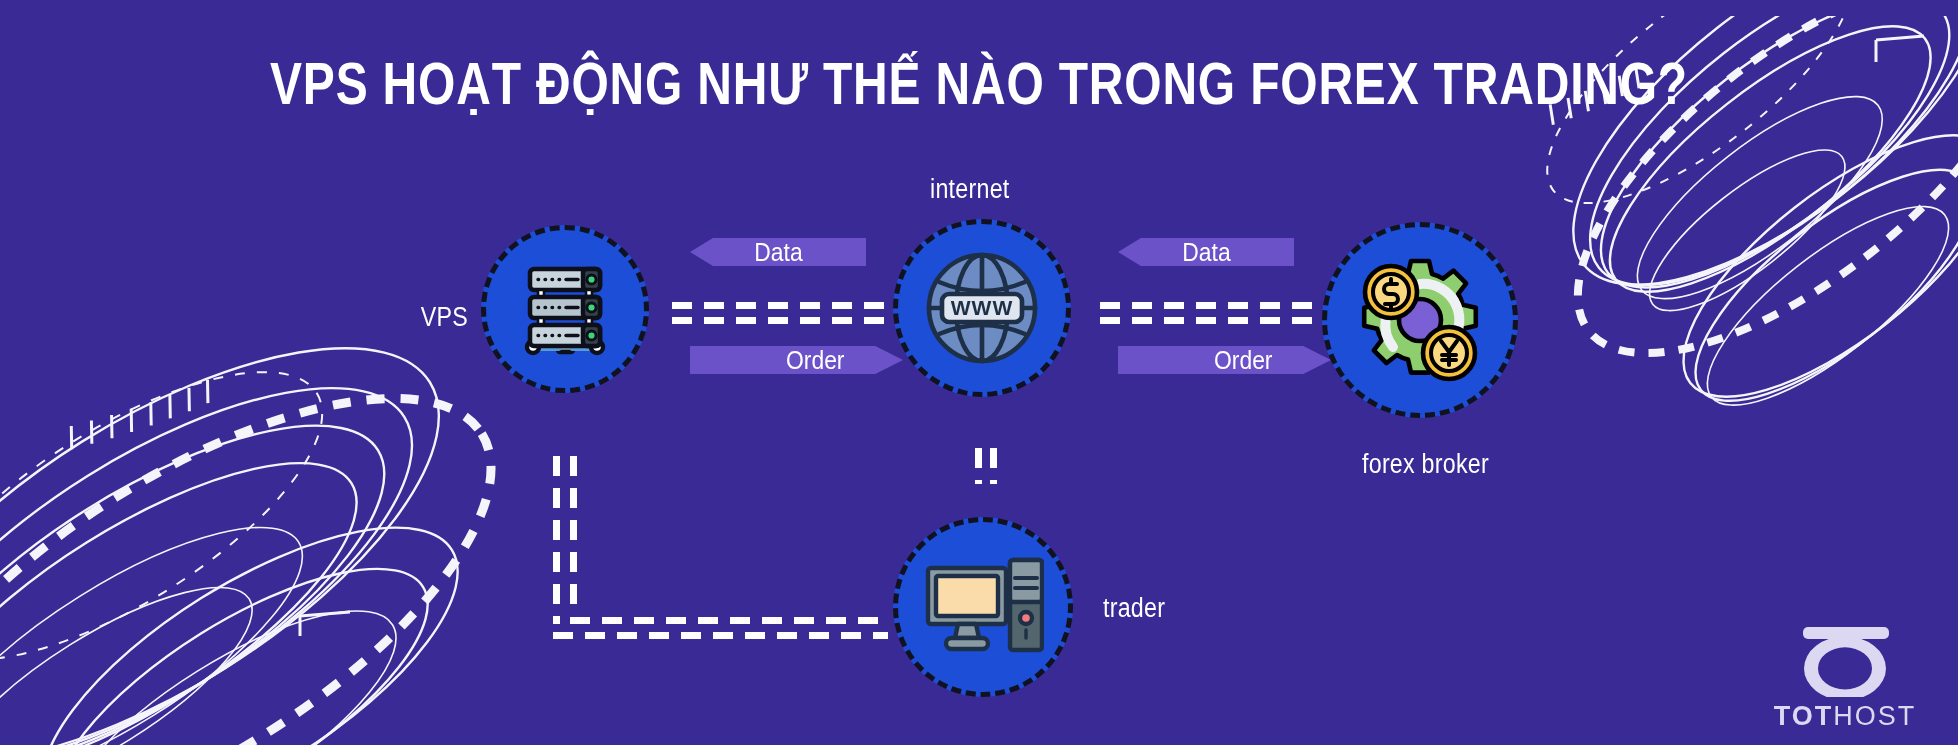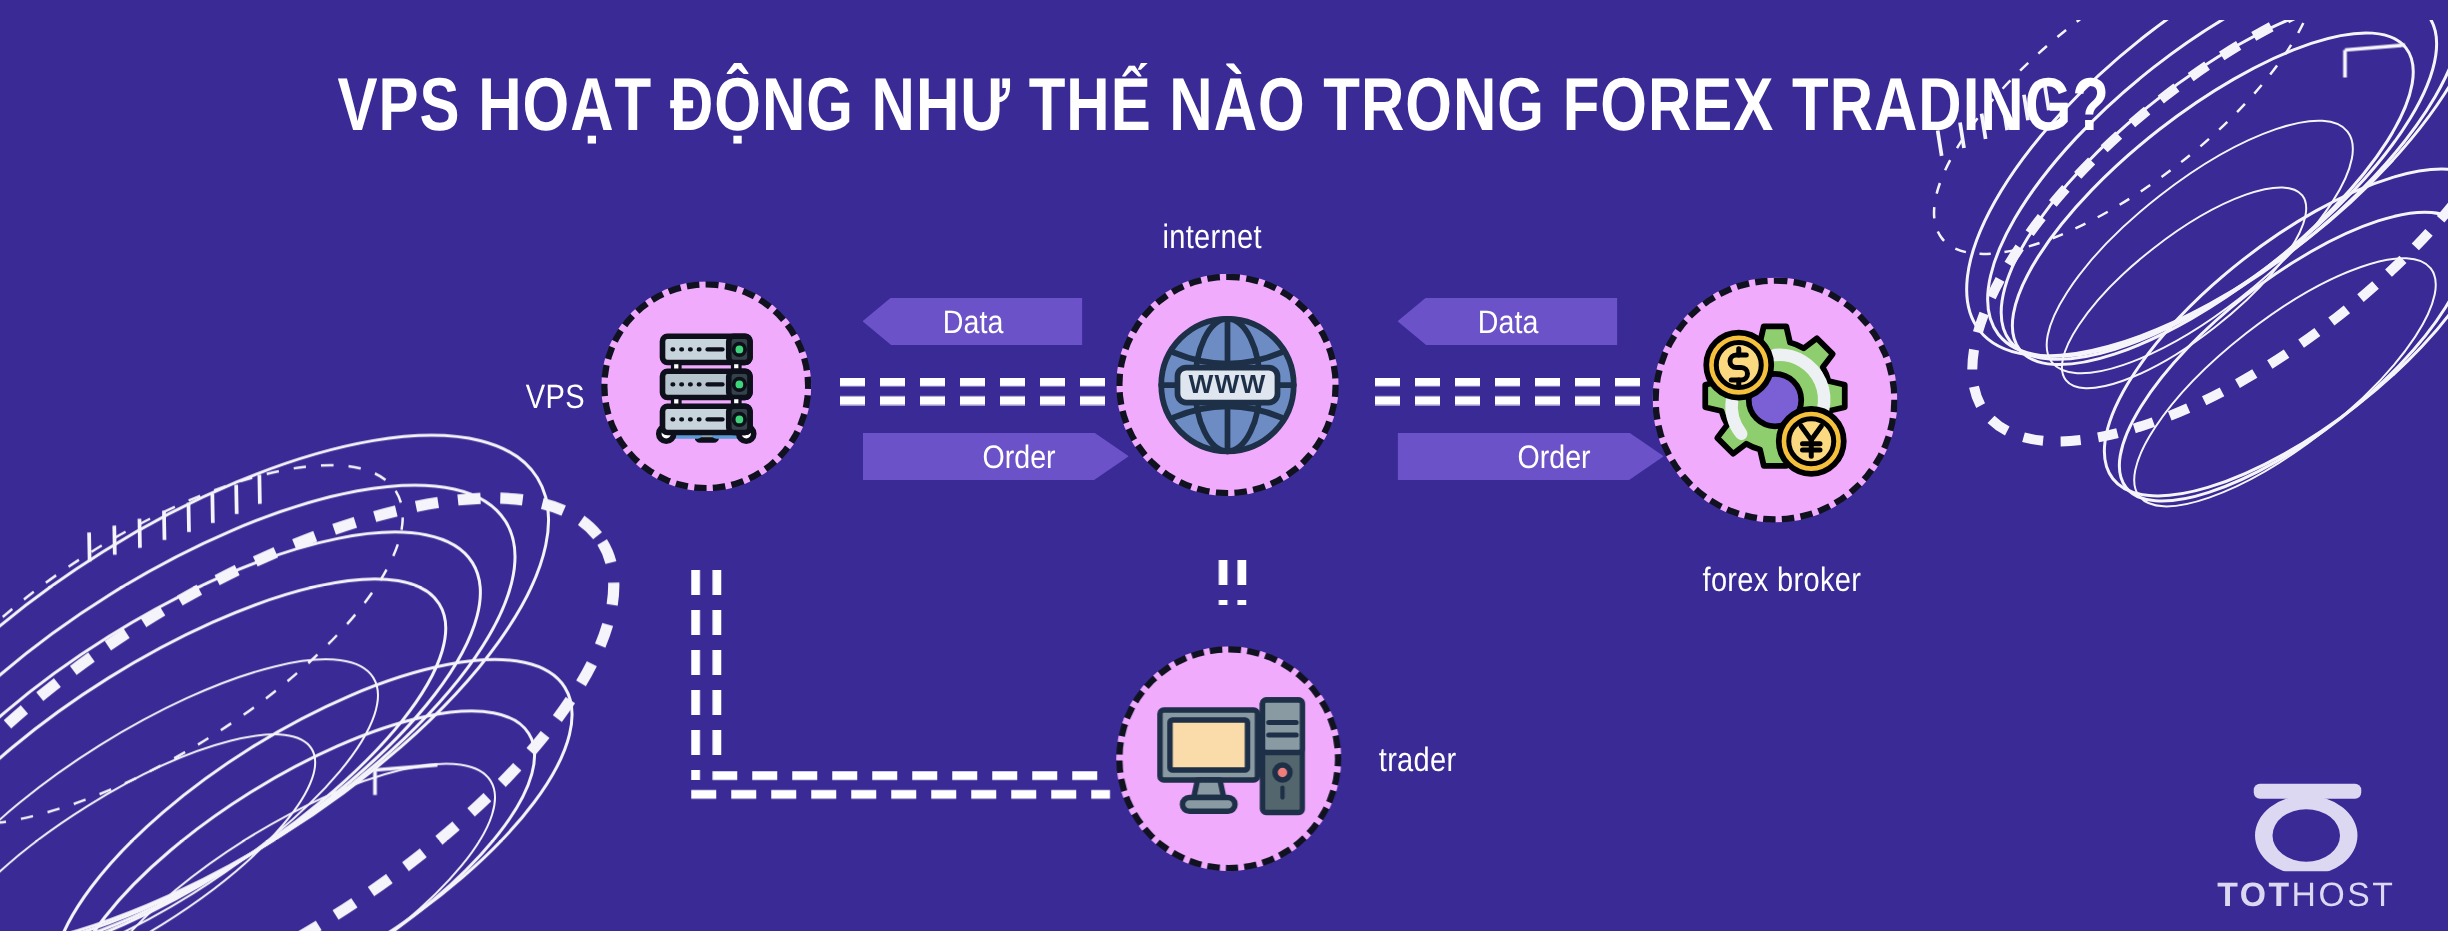--- a/index.html
+++ b/index.html
@@ -44,21 +44,21 @@
     line-height: 1.08;
     transform: scaleX(0.80);
     transform-origin: 50% 0;
     white-space: nowrap;
   }
 
   
   .node {
     position: absolute;
     border-radius: 50%;
-    background: #f0abfc;
+    background: #1d4ed8;
     border: 5px dashed #10131f;
     box-sizing: border-box;
     display: flex;
     align-items: center;
     justify-content: center;
   }
   .node svg { display: block; }
 
   .node-vps      { left: 481px;  top: 209px; width: 168px; height: 168px; }
   .node-internet { left: 893px;  top: 203px; width: 178px; height: 178px; }
@@ -77,21 +77,21 @@
     transform: scaleX(0.86);
   }
   .cap-vps      { left: 413px;  top: 286px; transform-origin: 100% 50%; }
   .cap-internet { left: 930px;  top: 158px; transform-origin: 0 50%; }
   .cap-broker   { left: 1362px; top: 433px; transform-origin: 0 50%; }
   .cap-trader   { left: 1103px; top: 577px; transform-origin: 0 50%; }
 
   
   .ribbon {
     position: absolute;
-    height: 38px;
+    height: 28px;
     background: #6b52c8;
     display: flex;
     align-items: center;
     justify-content: center;
     color: #ffffff;
     font-family: "Liberation Sans Narrow", "Liberation Sans", sans-serif;
     font-size: 26px;
     font-weight: normal;
   }
   .ribbon span { transform: scaleX(0.88); display: block; }

